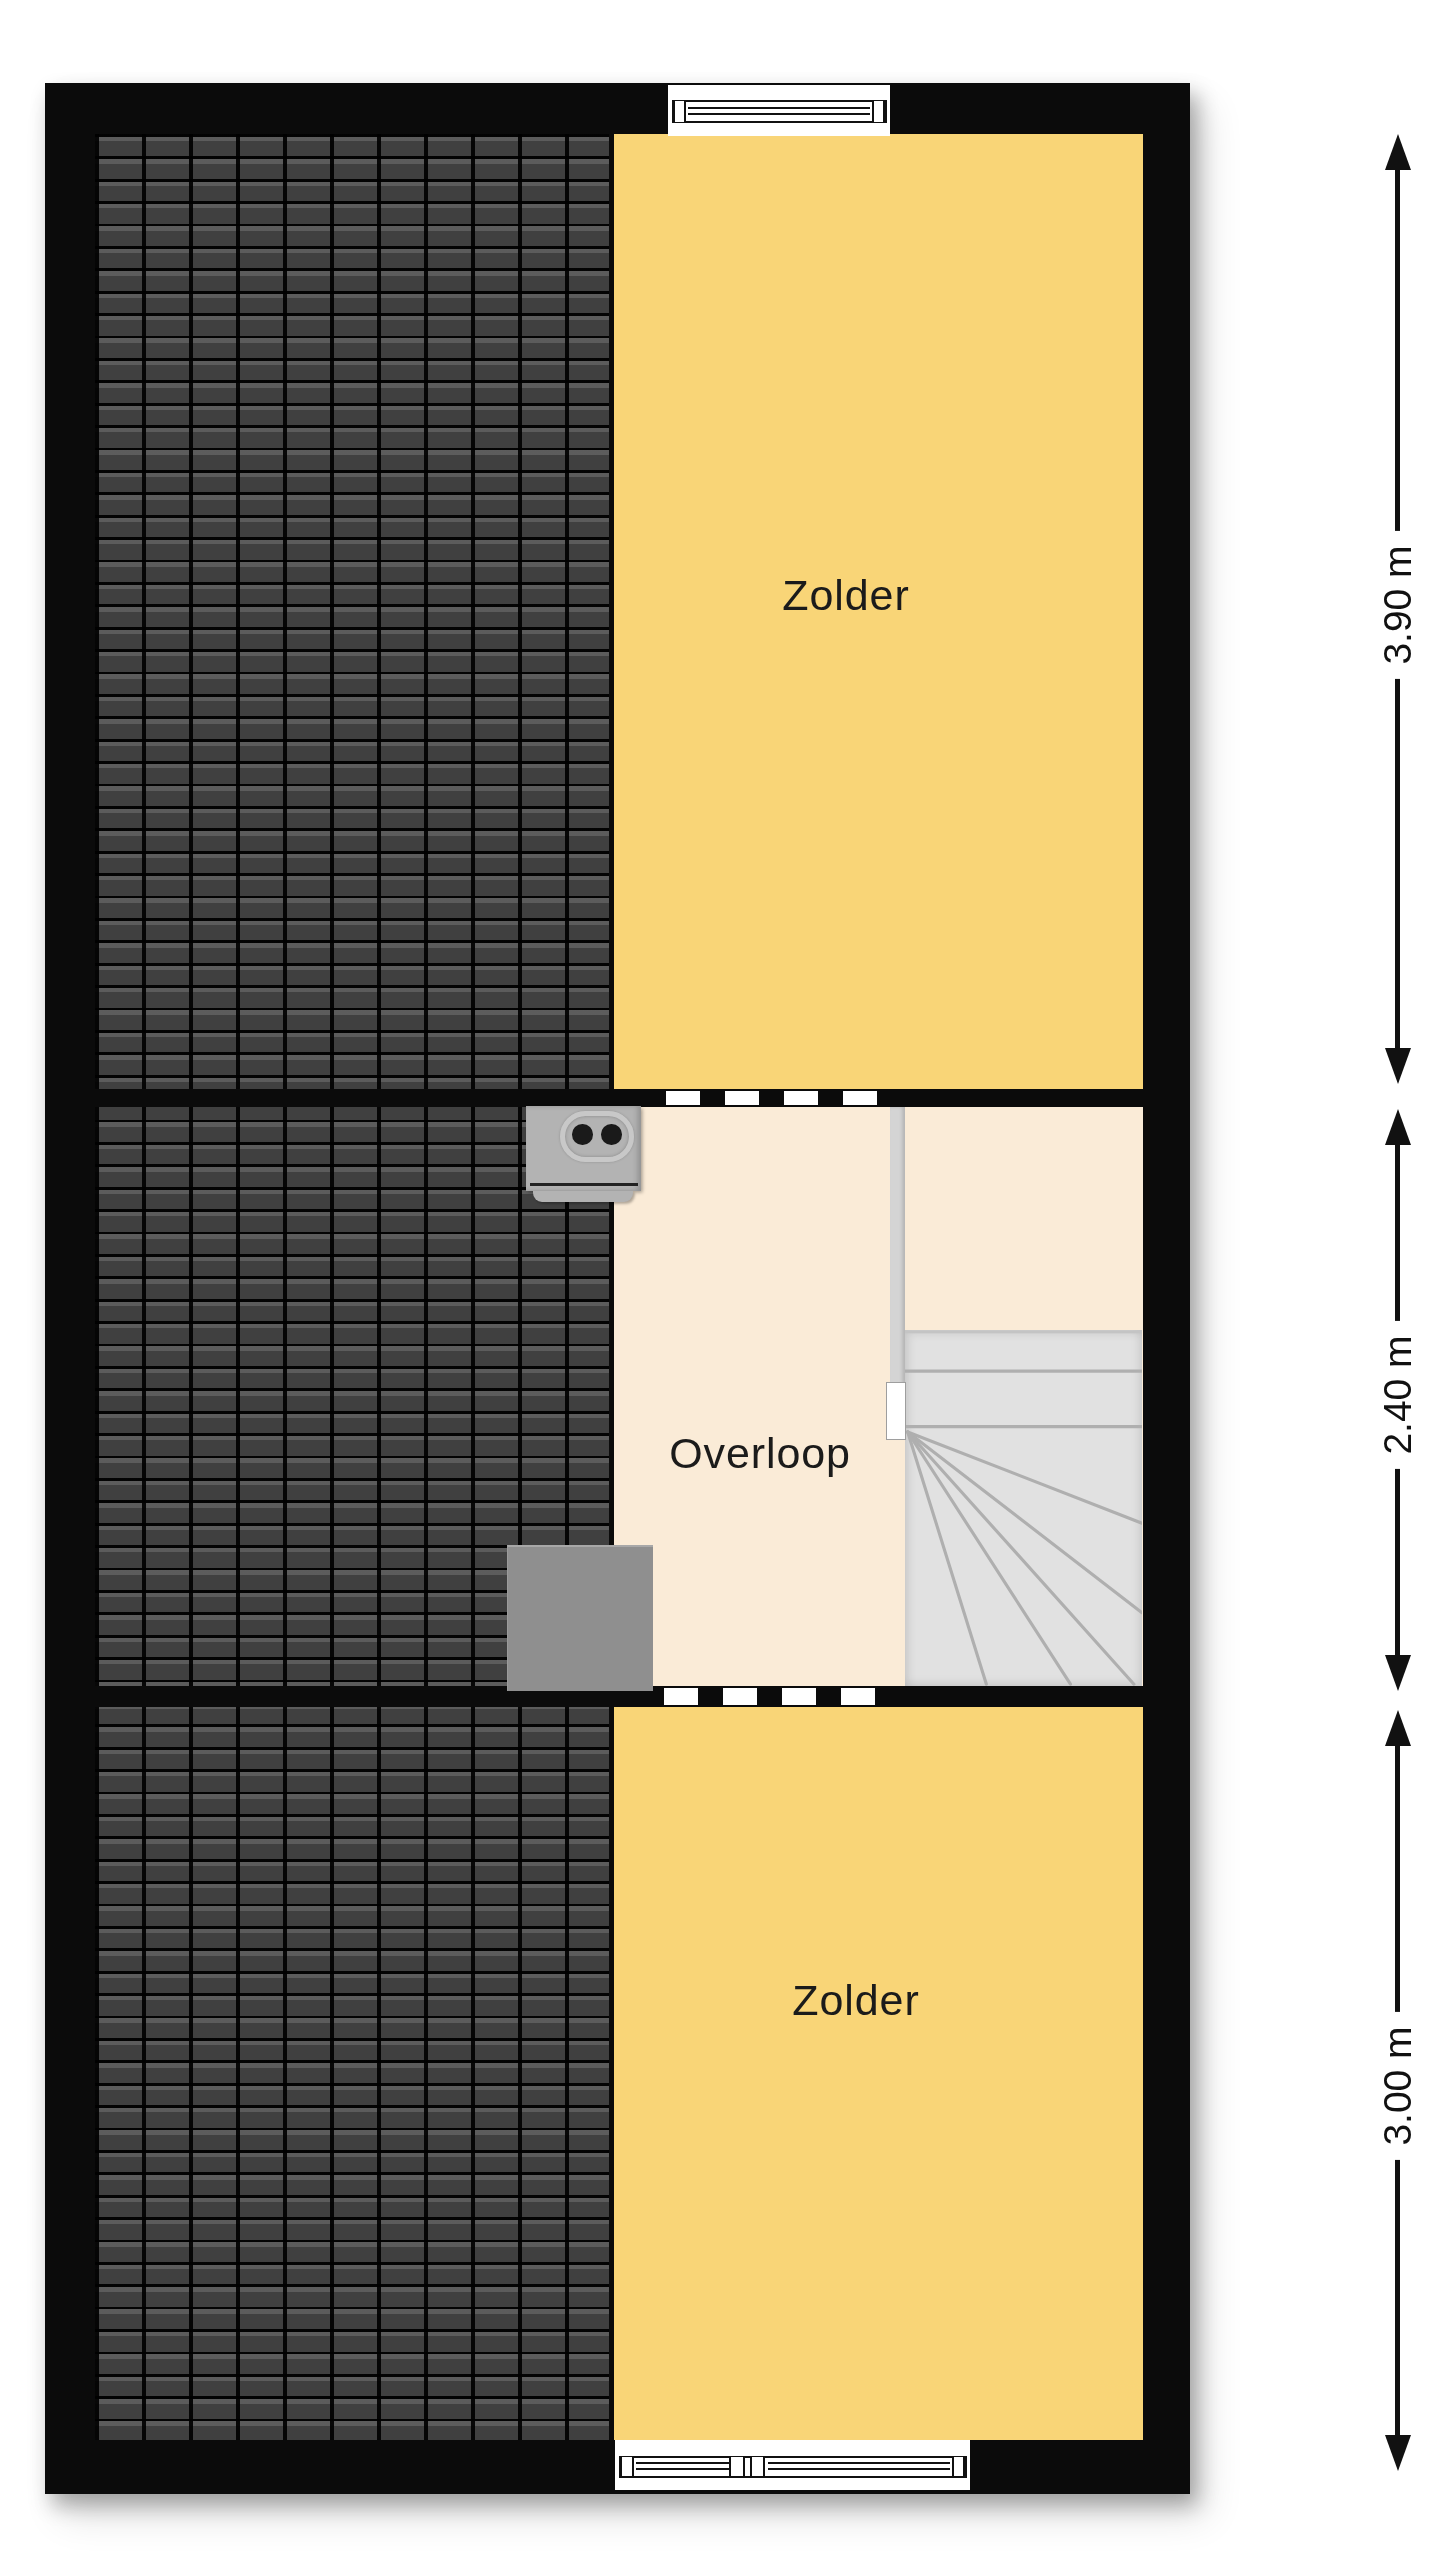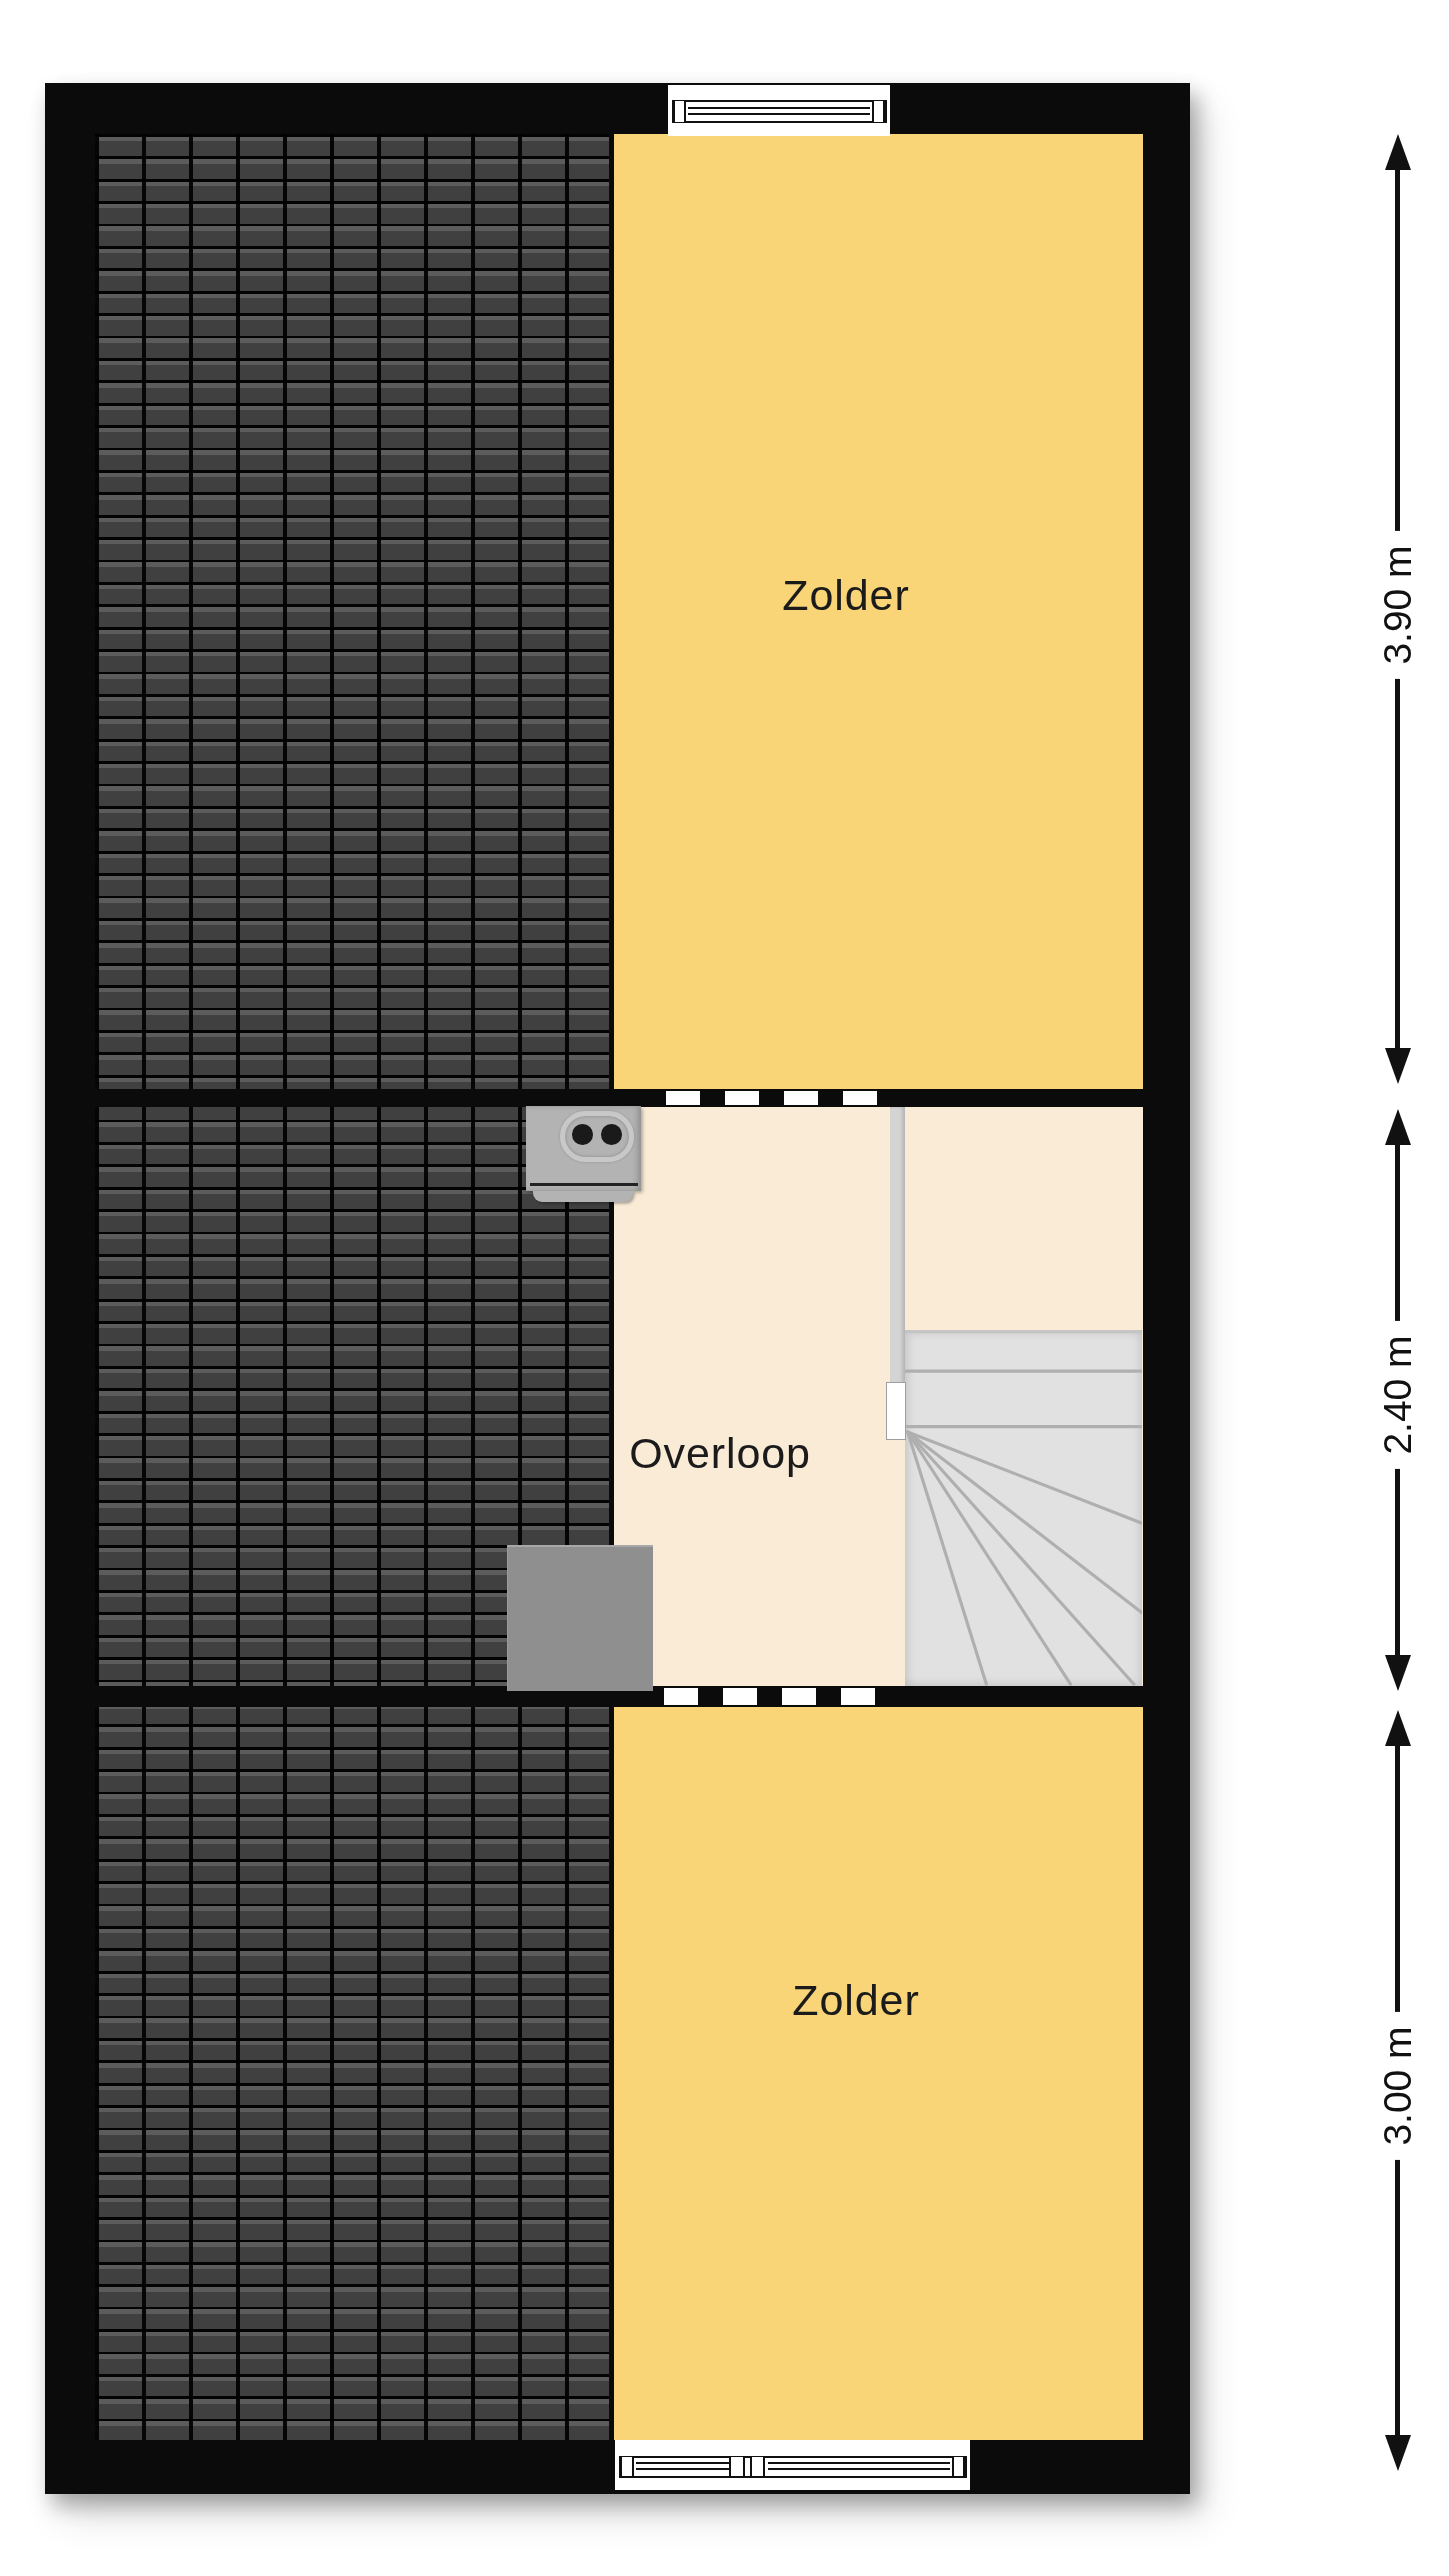--- a/index.html
+++ b/index.html
@@ -181,21 +181,21 @@
         <div class="win-line" style="top:9.8px;"></div>
       </div>
       <div class="win-lines" style="left:147px; right:15px;">
         <div class="win-line" style="top:3.6px;"></div>
         <div class="win-line" style="top:9.8px;"></div>
       </div>
     </div>
   </div>
 
   <div class="room-label" style="left:846px; top:595px;">Zolder</div>
-  <div class="room-label" style="left:720px; top:1453px;">Overloop</div>
+  <div class="room-label" style="left:760px; top:1453px;">Overloop</div>
   <div class="room-label" style="left:856px; top:2000px;">Zolder</div>
 
   <div class="dim-arrow up" style="top:134px;"></div>
   <div class="dim-line" style="top:166px; height:886px;"></div>
   <div class="dim-arrow down" style="top:1048px;"></div>
   <div class="dim-label" style="top:605px;">3.90 m</div>
 
   <div class="dim-arrow up" style="top:1109px;"></div>
   <div class="dim-line" style="top:1141px; height:517px;"></div>
   <div class="dim-arrow down" style="top:1655px;"></div>

